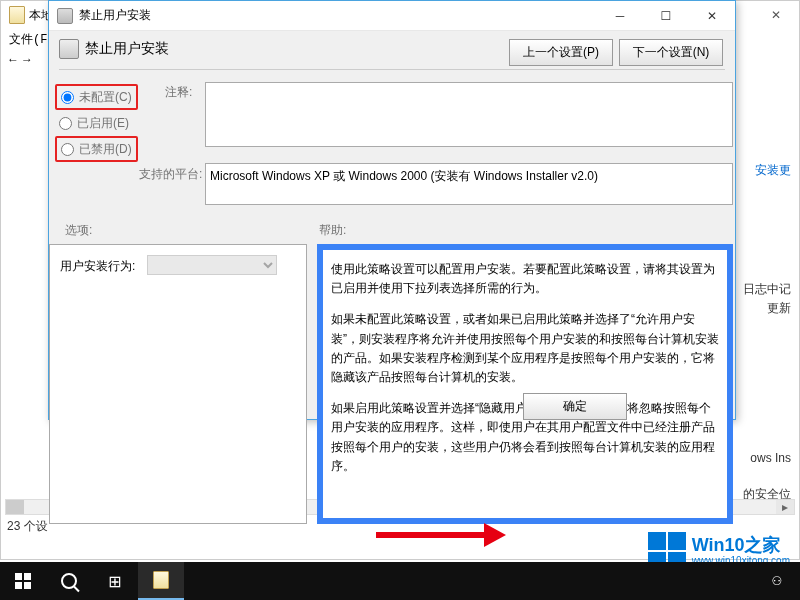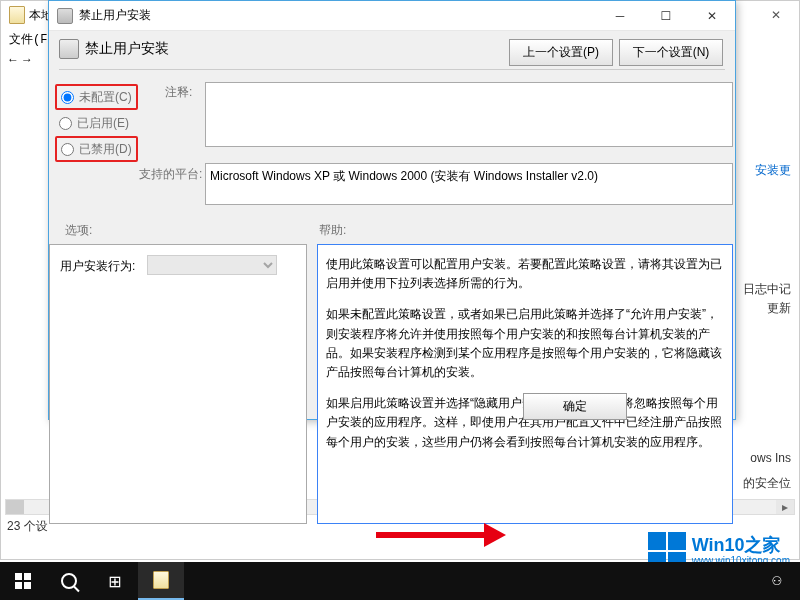--- a/index.html
+++ b/index.html
@@ -9,21 +9,21 @@
   .bg-window { position: absolute; left: 0; top: 0; right: 0; background: #fff; border: 1px solid #ccc; height: 560px; }
   .bg-title { position: absolute; left: 8px; top: 5px; font-size: 12px; color: #000; display:flex; align-items:center; gap:4px;}
   .bg-menu { position: absolute; left: 8px; top: 30px; font-size: 12px; font-family: Liberation Mono, monospace; }
   .bg-toolbar { position: absolute; left: 6px; top: 50px; display:flex; gap:2px;}
   .bg-controls { position:absolute; right:0; top:0; display:flex;}
   .bg-controls div{ width:46px; height:28px; display:flex;align-items:center;justify-content:center; color:#555;}
   .bg-text-r { position:absolute; right:8px; font-size:12px; color:#333;}
   .bg-text-r.a{ top:280px;}
   .bg-text-r.b{ top:299px;}
   .bg-text-r.c{ top:450px;}
-  .bg-text-r.d{ top:474px;}
+  .bg-text-r.d{ top:485px;}
   .scrollbar-h { position:absolute; left:4px; bottom:44px; right:4px; height:16px; background:#f0f0f0; border:1px solid #ddd;}
   .scrollbar-h .thumb{position:absolute; left:0; top:0; bottom:0; width:18px; background:#ccc;}
   .scrollbar-h .rbtn{position:absolute; right:0; top:0; bottom:0; width:18px; background:#e8e8e8; display:flex;align-items:center;justify-content:center; color:#666;}
   .status { position:absolute; left:6px; bottom:24px; font-size:12px; color:#333;}
   
   
   .dialog { position: absolute; left: 48px; top: 0; width: 688px; height: 420px; background: #f0f0f0; border: 1px solid #4aa3df; box-shadow: 2px 2px 8px rgba(0,0,0,.25); }
   .titlebar { height: 30px; background: #fff; border-bottom:1px solid #e8e8e8; display:flex; align-items:center; padding-left:8px;}
   .titlebar .ticon{width:16px;height:16px;margin-right:6px;border:1px solid #888;background:linear-gradient(#ddd,#bbb);border-radius:2px;}
   .titlebar .ttitle{ flex:1; font-size:12px;}
@@ -52,21 +52,21 @@
   .plat-lbl{position:absolute; left:90px; top:88px;}
   .plat-box{position:absolute; left:156px; top:85px; right:2px; height:42px; background:#fff; border:1px solid #aaa; overflow-y:scroll; padding:4px; font-size:12px;}
   
   .opts-lbl{position:absolute; left:16px; top:144px;}
   .help-lbl{position:absolute; left:270px; top:144px;}
   
   .opts-panel{position:absolute; left:0; top:166px; width:258px; height:280px; background:#fff; border:1px solid #aaa; padding:10px;}
   .opts-panel .olbl{font-size:12px;}
   .opts-panel select{width:130px;margin-left:8px;background:#e0e0e0;border:1px solid #bbb;height:20px;}
   
-  .help-panel{position:absolute; left:268px; top:166px; right:2px; height:280px; background:#fff; border:1px solid #3b82f6; padding:10px 8px; overflow-y:scroll; font-size:12px; line-height:1.6;}
+  .help-panel{position:absolute; left:268px; top:166px; right:2px; height:280px; background:#fff; border:6px solid #3b82f6; padding:10px 8px; overflow-y:scroll; font-size:12px; line-height:1.6;}
   .help-panel p{margin-bottom:12px;}
   
   .okbtn{position:absolute; right:108px; bottom:6px; width:86px;}
   
   
   .arrow{position:absolute; left:376px; top:520px; width:130px; height:20px; pointer-events:none;}
   .arrow .line{position:absolute; left:0; top:12px; width:110px; height:6px; background:#e60012;}
   .arrow .head{position:absolute; right:0; top:3px; width:0;height:0; border-left:22px solid #e60012; border-top:12px solid transparent; border-bottom:12px solid transparent;}
   
   

